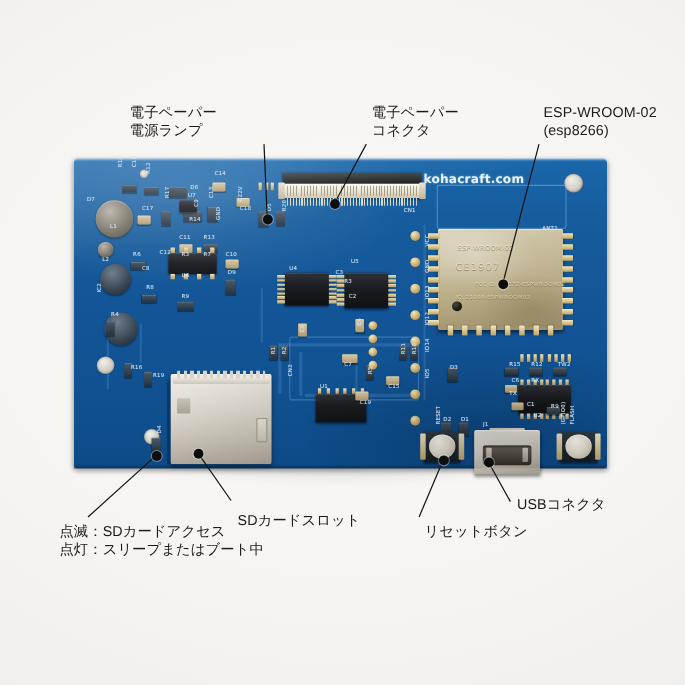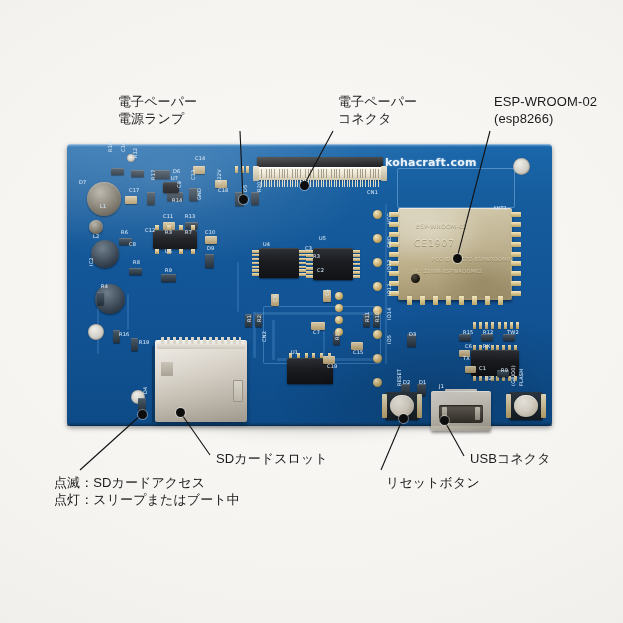--- a/index.html
+++ b/index.html
@@ -722,21 +722,21 @@
       <div class="dot-marker" style="left: 243px; top: 199px;"></div>
       <div class="label" style="left: 118px; top: 93px;">電子ペーパー
 電源ランプ</div>
       <div class="dot-marker" style="left: 304px; top: 185px;"></div>
       <div class="label" style="left: 338px; top: 93px;">電子ペーパー
 コネクタ</div>
       <div class="dot-marker" style="left: 457px; top: 258px;"></div>
       <div class="label" style="left: 494px; top: 93px;">ESP-WROOM-02
 (esp8266)</div>
       <div class="dot-marker" style="left: 180px; top: 412px;"></div>
-      <div class="label" style="left: 216px; top: 450px;">SDカードスロット</div>
+      <div class="label" style="left: 216px; top: 464px;">SDカードスロット</div>
       <div class="dot-marker" style="left: 142px; top: 414px;"></div>
       <div class="label" style="left: 54px; top: 474px;">点滅：SDカードアクセス
 点灯：スリープまたはブート中</div>
       <div class="dot-marker" style="left: 403px; top: 418px;"></div>
       <div class="label" style="left: 386px; top: 474px;">リセットボタン</div>
       <div class="dot-marker" style="left: 444px; top: 420px;"></div>
       <div class="label" style="left: 470px; top: 450px;">USBコネクタ</div>
     </div>
 
 </div>

